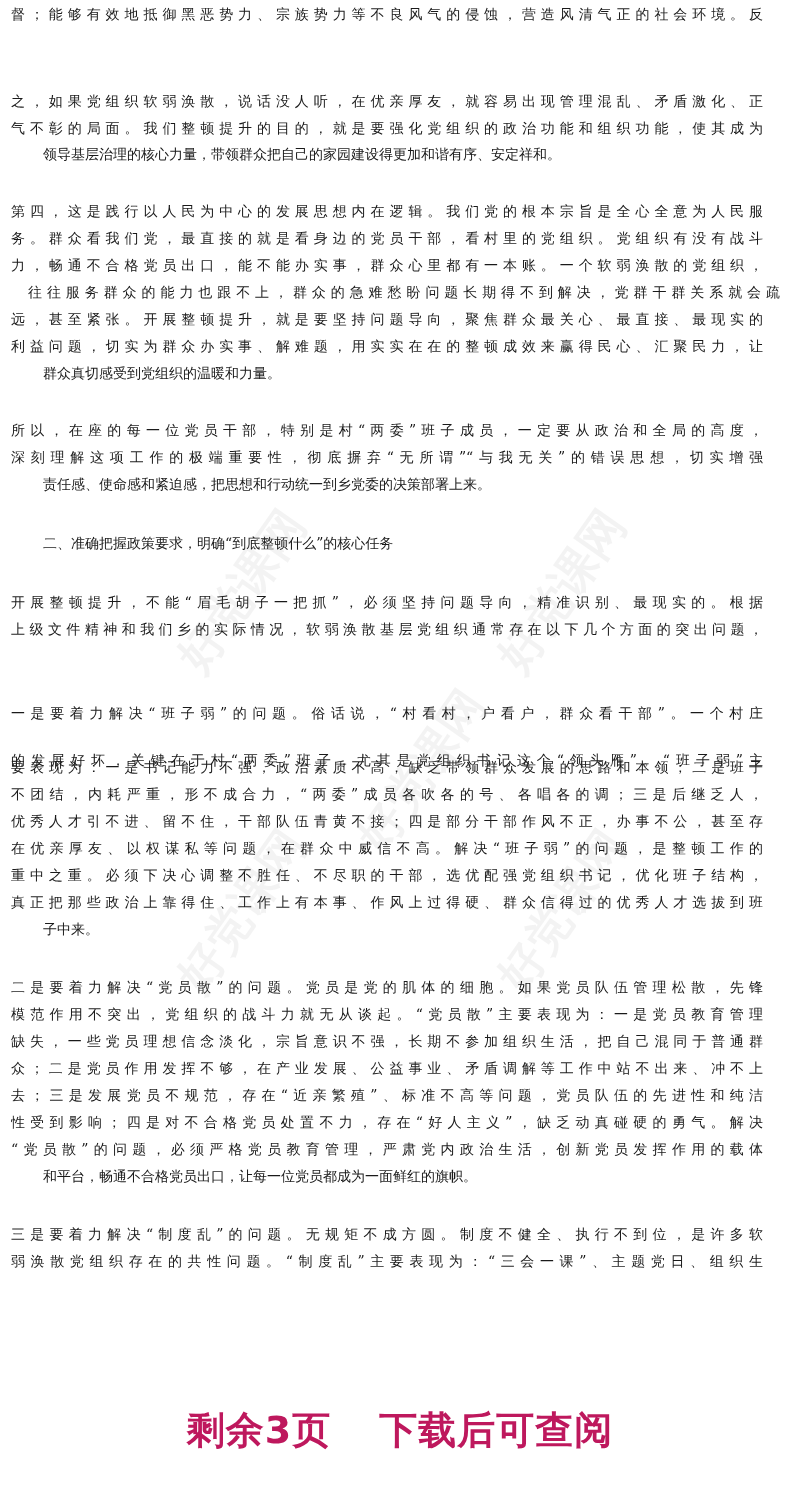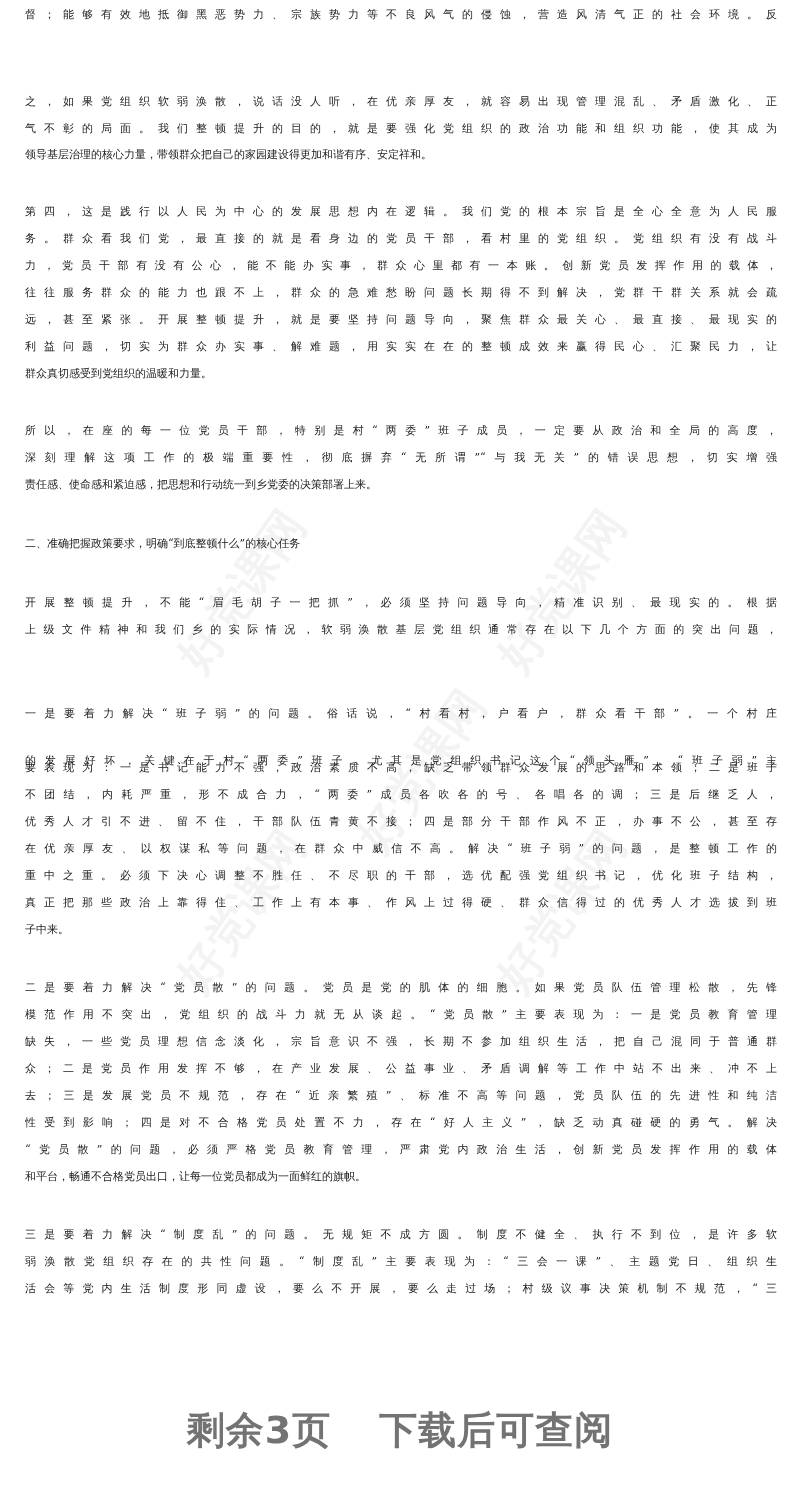--- a/index.html
+++ b/index.html
@@ -3,58 +3,58 @@
 <meta charset="utf-8">
 <style>
   html, body { margin: 0; padding: 0; }
   body {
     width: 800px; height: 1508px; background: #ffffff; position: relative; overflow: hidden;
     font-family: "DejaVu Serif", "Liberation Serif", serif;
     color: #1a1a1a;
   }
   .page { position: absolute; left: 0; top: 0; width: 800px; height: 1508px; }
   .line {
-    position: absolute; left: 25px; width: 752px;
-    font-size: 11px; line-height: 27px; height: 27px;
+    position: absolute; left: 11px; width: 752px;
+    font-size: 14px; line-height: 27px; height: 27px;
     white-space: nowrap; overflow: hidden;
     text-align: justify; text-align-last: justify;
     letter-spacing: 0px;
   }
-  .line.last { text-align-last: left; }
+  .line.last { text-align-last: left; margin-left: 32px; }
   .watermark {
     position: absolute; font-size: 46px; color: #000; opacity: 0.045;
     transform: rotate(-55deg); transform-origin: center; white-space: nowrap;
     font-family: "DejaVu Sans", "Liberation Sans", sans-serif; font-weight: bold;
     pointer-events: none;
   }
   .footer {
     position: absolute; left: 0; top: 1405px; width: 800px; text-align: center;
     font-family: "DejaVu Sans", "Liberation Sans", sans-serif; font-weight: bold;
-    font-size: 38px; color: #737373; letter-spacing: 1px;
+    font-size: 38px; color: #be185d; letter-spacing: 1px;
   }
   .footer span { display: inline-block; }
   .footer .gap { width: 48px; }
 </style>
 </head>
 <body>
 
 <div class="page" id="page">
     <div class="watermark" style="left: 150px; top: 560px;">好党课网</div>
     <div class="watermark" style="left: 470px; top: 560px;">好党课网</div>
     <div class="watermark" style="left: 330px; top: 740px;">好党课网</div>
     <div class="watermark" style="left: 150px; top: 880px;">好党课网</div>
     <div class="watermark" style="left: 470px; top: 880px;">好党课网</div>
     <div class="line" style="top: 1px;">督；能够有效地抵御黑恶势力、宗族势力等不良风气的侵蚀，营造风清气正的社会环境。反</div>
     <div class="line" style="top: 88px;">之，如果党组织软弱涣散，说话没人听，在优亲厚友，就容易出现管理混乱、矛盾激化、正</div>
     <div class="line" style="top: 115px;">气不彰的局面。我们整顿提升的目的，就是要强化党组织的政治功能和组织功能，使其成为</div>
     <div class="line last" style="top: 141px;">领导基层治理的核心力量，带领群众把自己的家园建设得更加和谐有序、安定祥和。</div>
     <div class="line" style="top: 198px;">第四，这是践行以人民为中心的发展思想内在逻辑。我们党的根本宗旨是全心全意为人民服</div>
     <div class="line" style="top: 225px;">务。群众看我们党，最直接的就是看身边的党员干部，看村里的党组织。党组织有没有战斗</div>
-    <div class="line" style="top: 252px;">力，党员干部有没有公心，能不能办实事，群众心里都有一本账。创新党员发挥作用的载体，</div>
-    <div class="line" style="top: 279px;">往往服务群众的能力也跟不上，群众的急难愁盼问题长期得不到解决，党群干群关系就会疏</div>
+    <div class="line" style="top: 252px;">力，畅通不合格党员出口，能不能办实事，群众心里都有一本账。一个软弱涣散的党组织，</div>
+    <div class="line" style="top: 279px; margin-left: 17px;">往往服务群众的能力也跟不上，群众的急难愁盼问题长期得不到解决，党群干群关系就会疏</div>
     <div class="line" style="top: 306px;">远，甚至紧张。开展整顿提升，就是要坚持问题导向，聚焦群众最关心、最直接、最现实的</div>
     <div class="line" style="top: 333px;">利益问题，切实为群众办实事、解难题，用实实在在的整顿成效来赢得民心、汇聚民力，让</div>
     <div class="line last" style="top: 360px;">群众真切感受到党组织的温暖和力量。</div>
     <div class="line" style="top: 417px;">所以，在座的每一位党员干部，特别是村“两委”班子成员，一定要从政治和全局的高度，</div>
     <div class="line" style="top: 444px;">深刻理解这项工作的极端重要性，彻底摒弃“无所谓”“与我无关”的错误思想，切实增强</div>
     <div class="line last" style="top: 471px;">责任感、使命感和紧迫感，把思想和行动统一到乡党委的决策部署上来。</div>
     <div class="line last" style="top: 530px;">二、准确把握政策要求，明确“到底整顿什么”的核心任务</div>
     <div class="line" style="top: 589px;">开展整顿提升，不能“眉毛胡子一把抓”，必须坚持问题导向，精准识别、最现实的。根据</div>
     <div class="line" style="top: 616px;">上级文件精神和我们乡的实际情况，软弱涣散基层党组织通常存在以下几个方面的突出问题，</div>
     <div class="line" style="top: 700px;">一是要着力解决“班子弱”的问题。俗话说，“村看村，户看户，群众看干部”。一个村庄</div>
@@ -69,18 +69,17 @@
     <div class="line" style="top: 974px;">二是要着力解决“党员散”的问题。党员是党的肌体的细胞。如果党员队伍管理松散，先锋</div>
     <div class="line" style="top: 1001px;">模范作用不突出，党组织的战斗力就无从谈起。“党员散”主要表现为：一是党员教育管理</div>
     <div class="line" style="top: 1028px;">缺失，一些党员理想信念淡化，宗旨意识不强，长期不参加组织生活，把自己混同于普通群</div>
     <div class="line" style="top: 1055px;">众；二是党员作用发挥不够，在产业发展、公益事业、矛盾调解等工作中站不出来、冲不上</div>
     <div class="line" style="top: 1082px;">去；三是发展党员不规范，存在“近亲繁殖”、标准不高等问题，党员队伍的先进性和纯洁</div>
     <div class="line" style="top: 1109px;">性受到影响；四是对不合格党员处置不力，存在“好人主义”，缺乏动真碰硬的勇气。解决</div>
     <div class="line" style="top: 1136px;">“党员散”的问题，必须严格党员教育管理，严肃党内政治生活，创新党员发挥作用的载体</div>
     <div class="line last" style="top: 1163px;">和平台，畅通不合格党员出口，让每一位党员都成为一面鲜红的旗帜。</div>
     <div class="line" style="top: 1221px;">三是要着力解决“制度乱”的问题。无规矩不成方圆。制度不健全、执行不到位，是许多软</div>
     <div class="line" style="top: 1248px;">弱涣散党组织存在的共性问题。“制度乱”主要表现为：“三会一课”、主题党日、组织生</div>
-    <div class="line" style="top: 1275px;">活会等党内生活制度形同虚设，要么不开展，要么走过场；村级议事决策机制不规范，“三</div>
   </div>
 
 <div class="footer">
   <span>剩余3页</span><span class="gap"></span><span>下载后可查阅</span>
 </div>
 
 </body></html>

